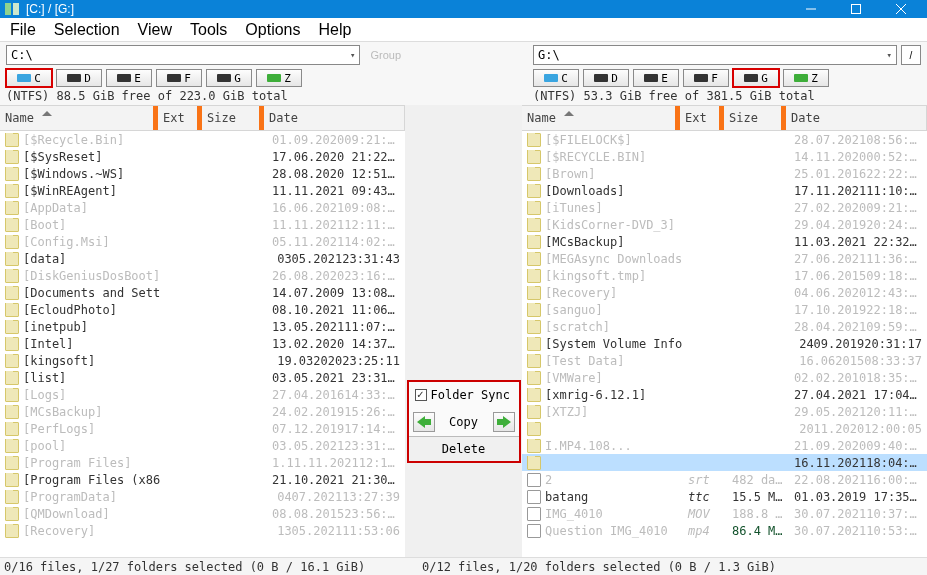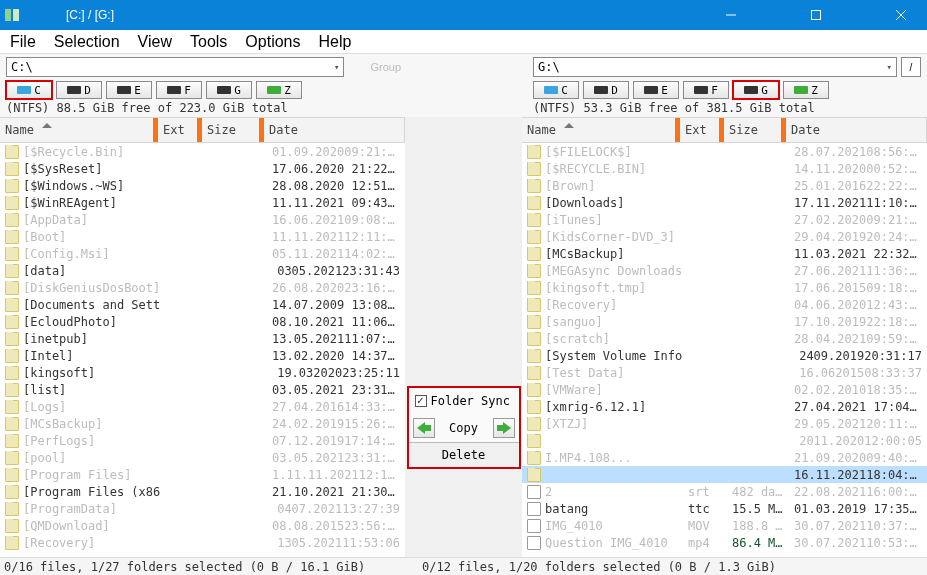--- a/index.html
+++ b/index.html
@@ -1,18 +1,18 @@
 <!DOCTYPE html>
 <html><head>
 <meta charset="utf-8">
 <style>
   * { margin: 0; padding: 0; box-sizing: border-box; }
   body { font-family: "Segoe UI", Tahoma, Arial, sans-serif; font-size: 12px; background: #f0f0f0; user-select: none; width: 927px; height: 575px; overflow: hidden; display: flex; flex-direction: column; }
   
-  .titlebar { height: 30px; background: #0a82d8; color: #fff; display: flex; align-items: center; padding: 0 4px; gap: 40px; }
+  .titlebar { height: 18px; background: #0a82d8; color: #fff; display: flex; align-items: center; padding: 0 4px; }
   .titlebar .tbicon { width: 16px; height: 16px; margin-right: 6px; }
   .titlebar .title { flex: 1; font-size: 12px; }
   .tbbtn { width: 45px; height: 30px; display: flex; align-items: center; justify-content: center; color: #fff; }
   .tbbtn svg { width: 10px; height: 10px; }
   
   .menubar { height: 24px; background: #fff; display: flex; align-items: center; gap: 18px; padding: 0 10px; font-size: 16px; border-bottom: 1px solid #ddd; }
   .menubar span { cursor: default; }
   
   .pane-header { background: #f7f7f7; padding: 3px 6px 2px 6px; }
   .pathrow { display: flex; align-items: center; gap: 4px; }
@@ -27,37 +27,37 @@
   .drivebtn .dicon.gr { background: #3eae3a; }
   .drivebtn.hl { outline: 2px solid #d80000; outline-offset: -1px; }
   .spaceline { font-family: Consolas, monospace; font-size: 12px; color: #333; margin-top: 2px; }
   .spaceline b { font-weight: normal; }
   
   .workarea { flex: 1; display: flex; min-height: 0; }
   .pane { width: 405px; display: flex; flex-direction: column; border: 0; background: #fff; min-height: 0; }
   .pane.right { width: 405px; }
   .middle { flex: 1; display: flex; flex-direction: column; align-items: center; justify-content: center; }
   .fgroup { font-size: 11px; color: #aaa; padding-left: 6px; }
-  .dim { color: #bbb; margin-left: 16px; }
+  .dim { color: #bbb; }
   
   .listhdr { display: flex; background: #f3f3f3; border: 1px solid #d6d6d6; border-left: 0; height: 26px; font-size: 12px; color: #444; }
   .listhdr .col { border-right: 5px solid #f97316; display: flex; align-items: center; padding: 0 5px; font-family: Consolas, monospace; gap:4px; }
   .col.name { flex: 1; min-width: 40px; }
   .col.ext  { width: 44px; }
   .col.size { width: 62px; }
   .col.date { width: 140px; border-right: 0; }
   .sort-ind { width: 10px; height: 6px; margin-left: 4px; margin-bottom: 8px; display:inline-block; }
   .sort-ind::before { content:""; display:block; border-left:5px solid transparent; border-right:5px solid transparent; border-bottom:5px solid #777; }
   
   .listbody { flex: 1; overflow-y: auto; overflow-x: hidden; background: #fff; border-top: 0; }
   .row { display: flex; height: 17px; align-items: center; font-size: 12px; color: #bcbcbc; font-family: Consolas, "Segoe UI", monospace; }
   .row .c { padding: 0 5px; overflow: hidden; white-space: nowrap; text-overflow: ellipsis; }
   .row .cname { flex: 1; display: flex; align-items: center; gap: 4px; color: #333; }
   .row .cname.dimn { color: #bcbcbc; }
-  .row .cext  { width: 44px; color:#333; }
+  .row .cext  { width: 44px; color:#333;font-style:italic; }
   .row .csize { width: 62px; text-align: left; color:#333; }
   .row .cdate { width: 138px; text-align: right; color: #bcbcbc; }
   .row.norm .cname { color: #333; }
   .row.norm .cdate { color: #333; }
   .row.sel { background: #bcdfff; }
   .ficon { width: 14px; height: 14px; background: #efe8b8; border:1px solid #d6c76a; border-radius: 1px; flex-shrink:0; }
   .ficon.fld::after { content:""; display:block; width: 7px; height:3px; background:#efe8b8; border:1px solid #d6c76a; border-bottom:0; position:relative; top:-4px; left:-1px; }
   .ficon.file { background:#fff; border:1px solid #999; }
   
   .syncpanel { border: 2px solid #cc0000; background: #fafafa; width: 114px; margin-top: 180px; }

